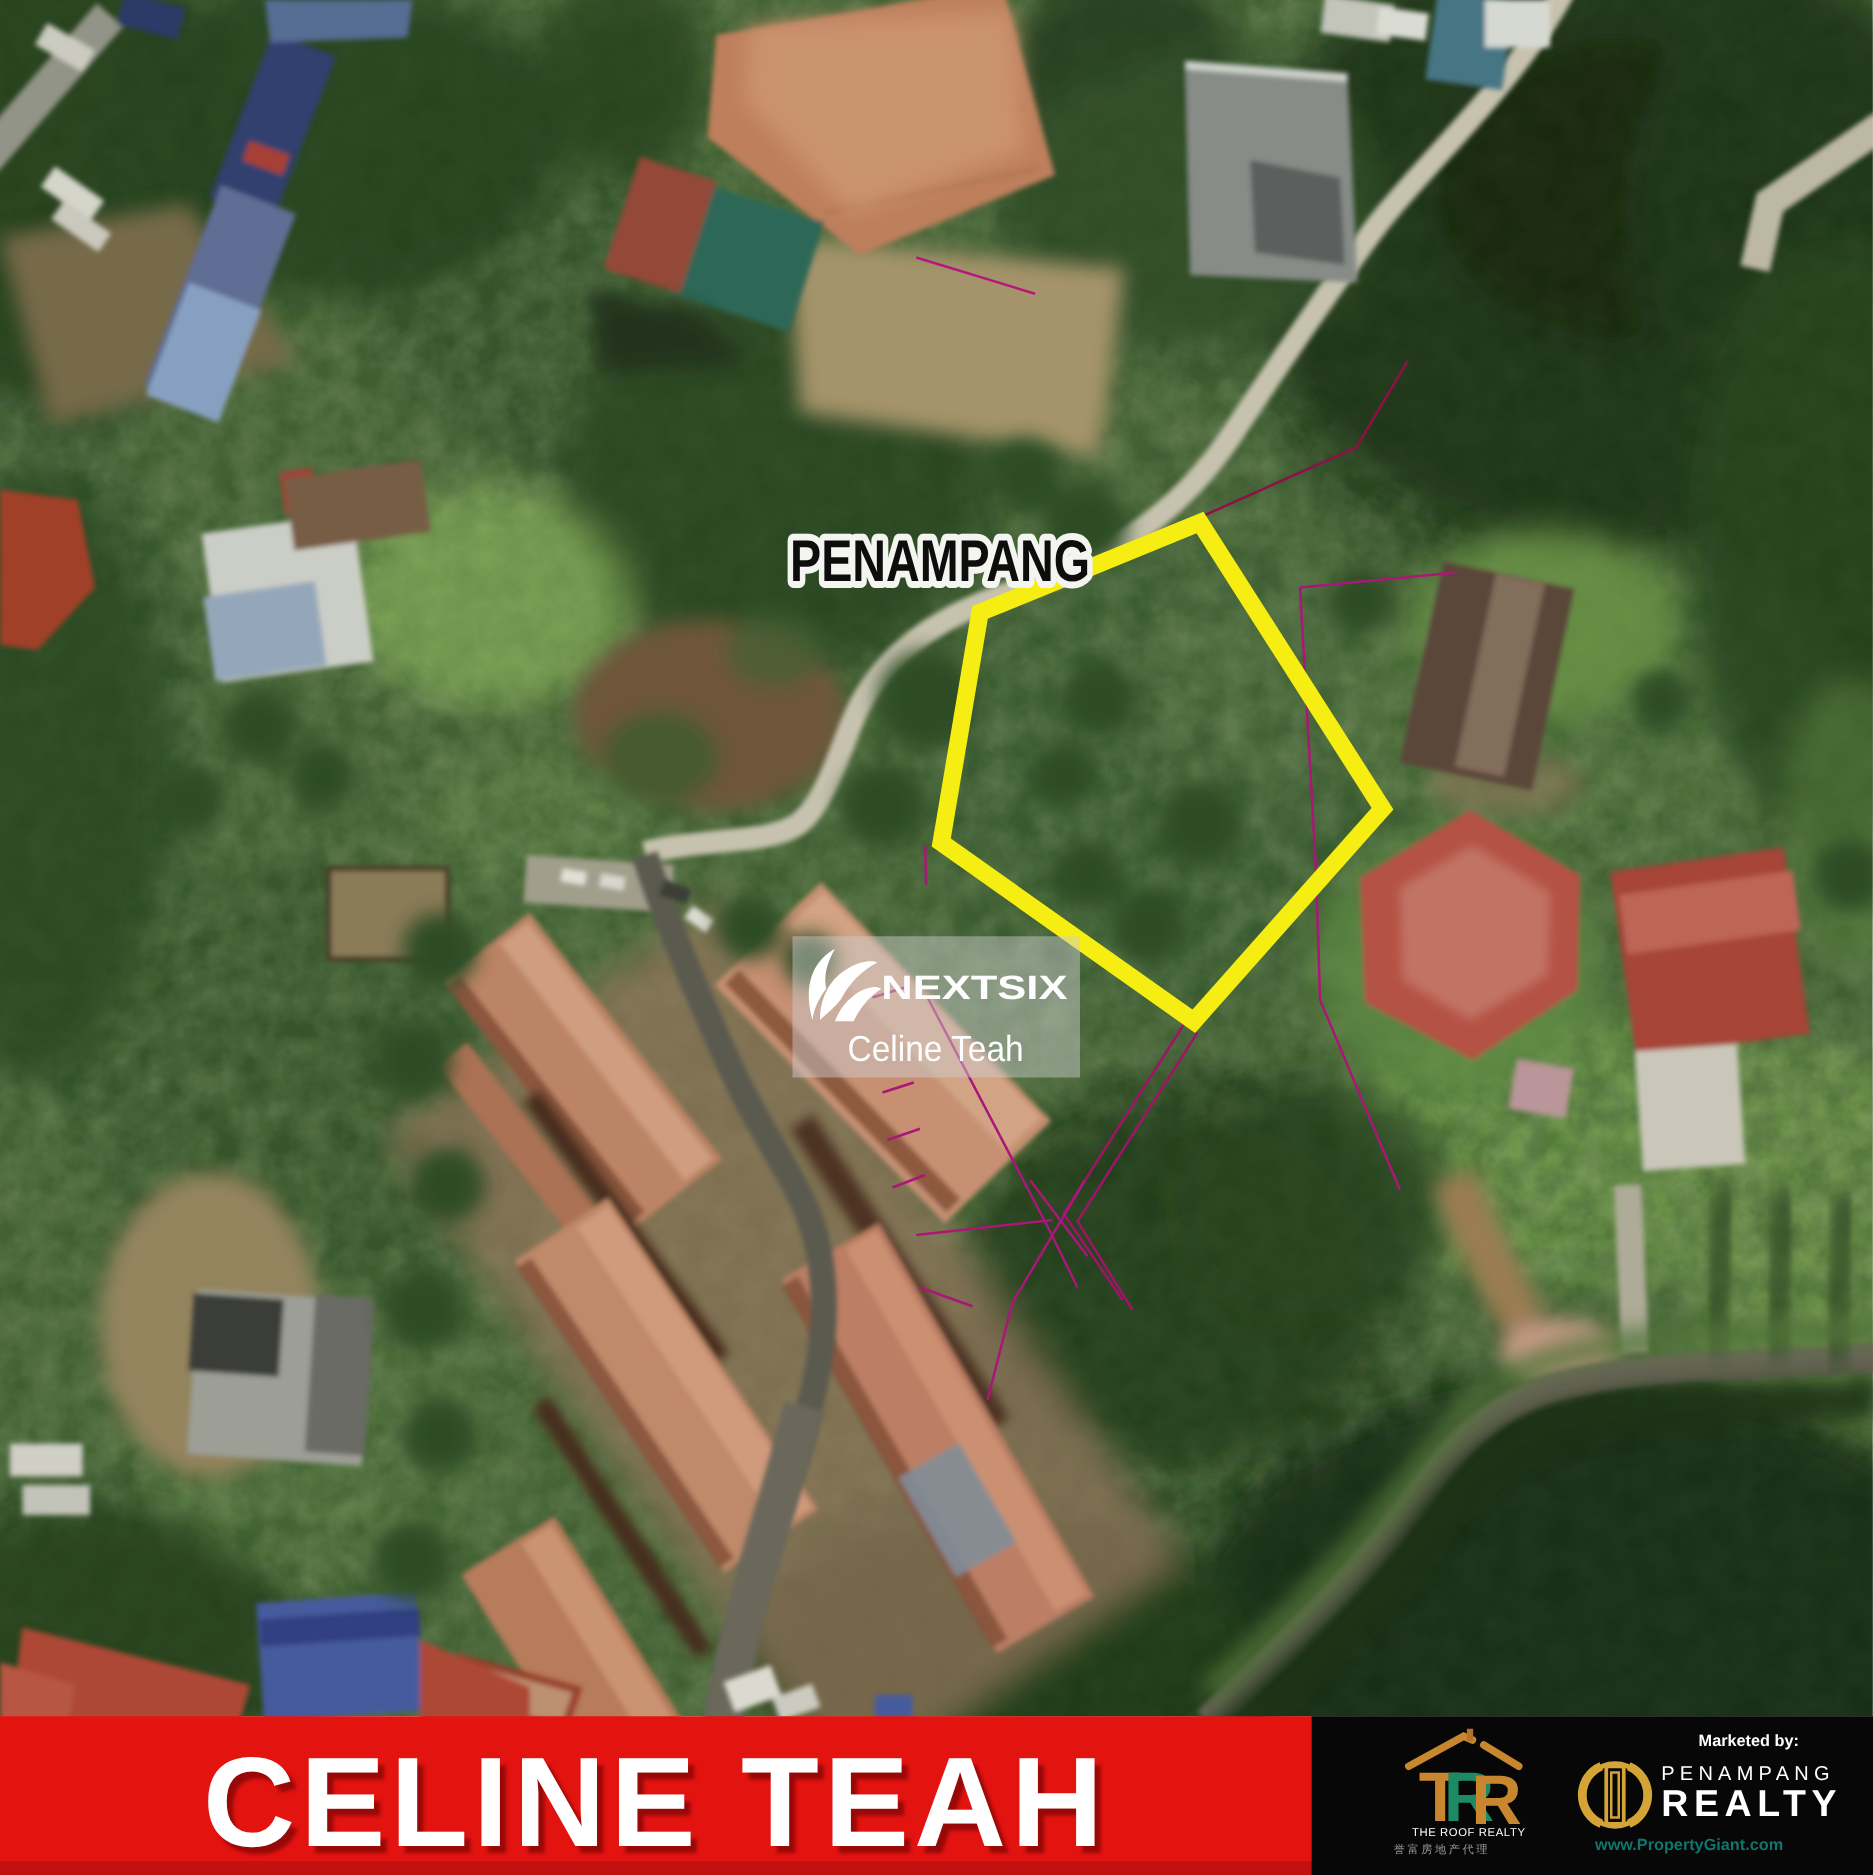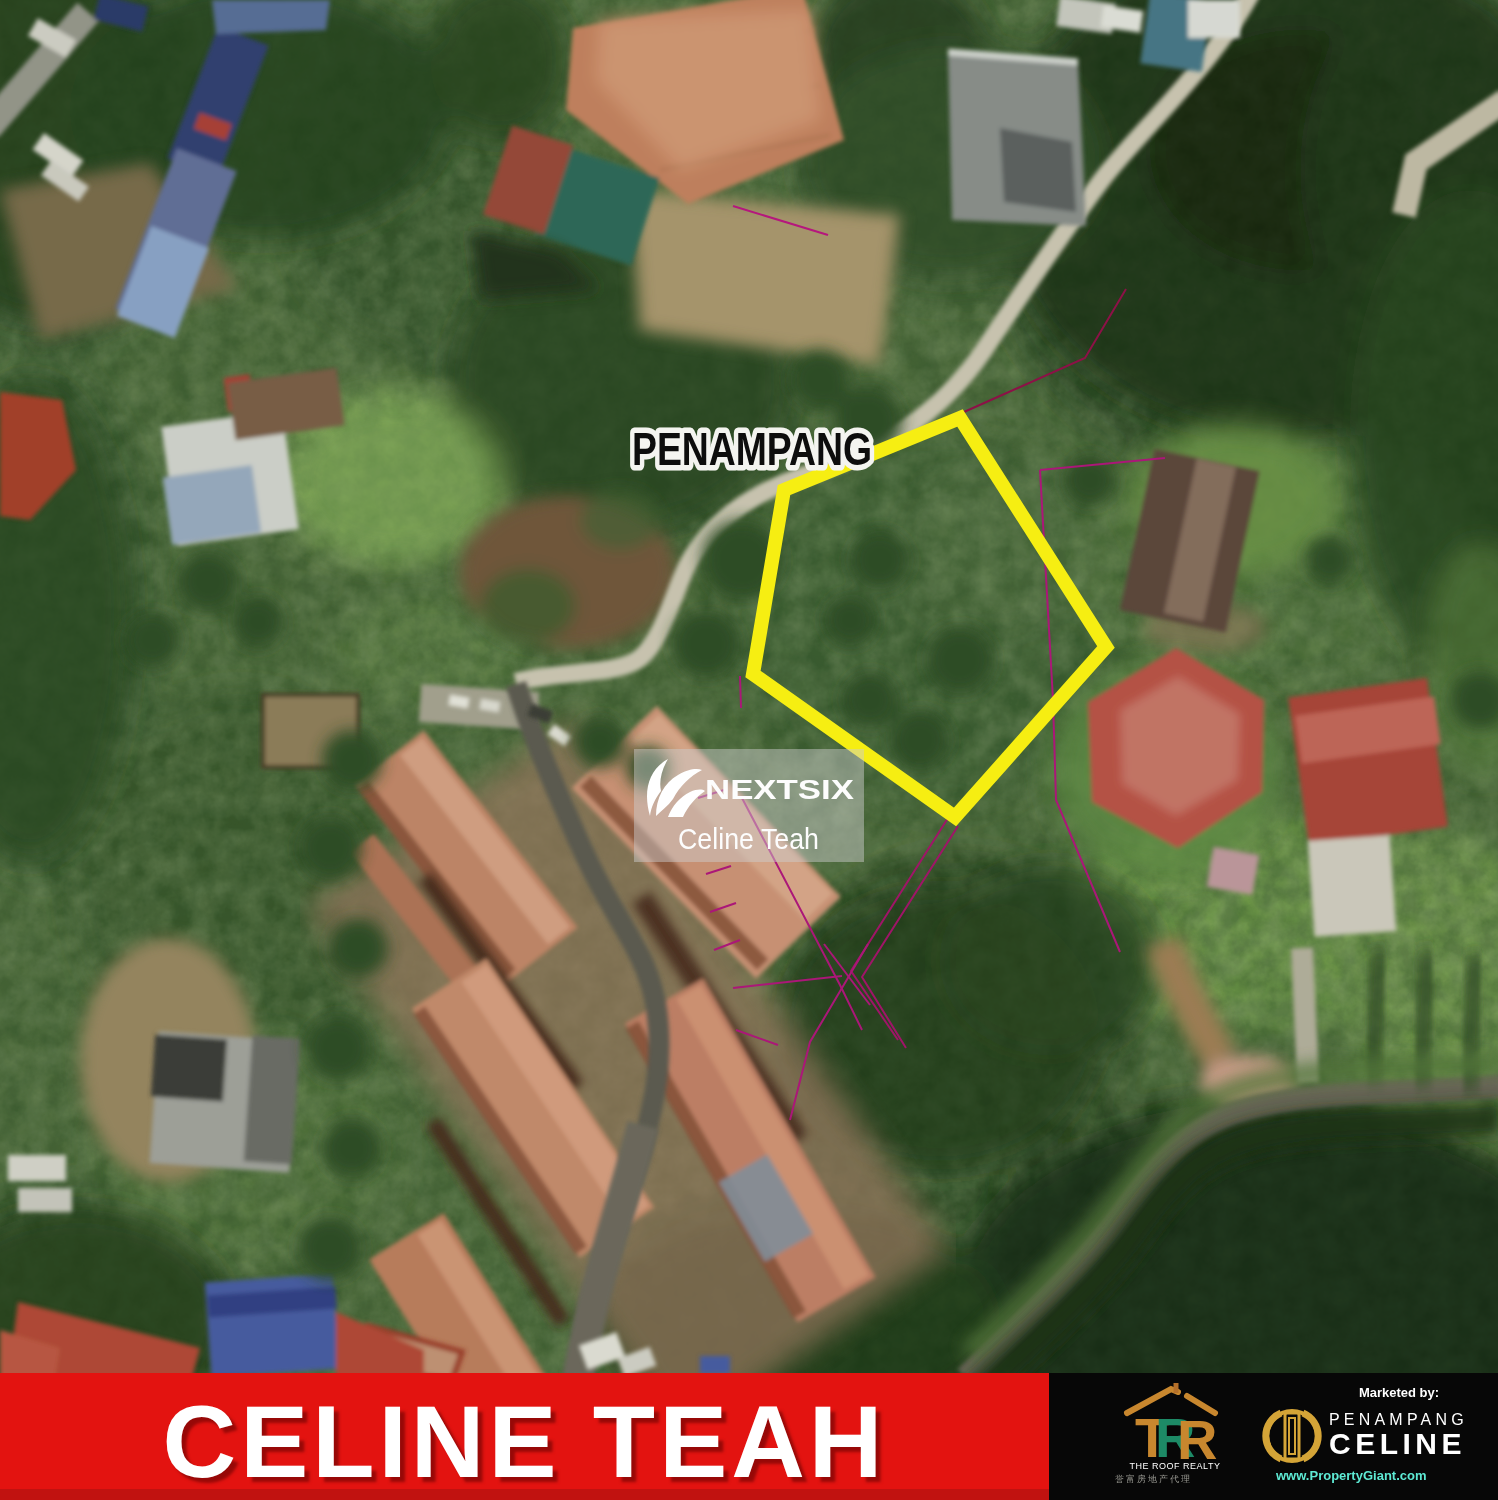--- a/index.html
+++ b/index.html
@@ -9,21 +9,21 @@
   #redband{position:absolute;left:0;top:0;width:1049px;height:127px;background:#e31310;}
   #redband .strip{position:absolute;left:0;top:116px;width:1049px;height:11px;background:#c11210;}
   #celine{position:absolute;left:0;top:11px;width:1049px;text-align:center;color:#fff;
     font-size:102px;font-weight:bold;letter-spacing:4px;
     text-shadow:5px 5px 3px rgba(90,0,0,0.55);}
   #blackband{position:absolute;left:1049px;top:0;width:496px;height:127px;background:#070707;}
   #marketed{position:absolute;left:300px;top:12px;width:100px;color:#fff;font-size:13px;font-weight:bold;text-align:center;}
   #pgtext{position:absolute;left:280px;top:38px;color:#fff;}
   #pgtext .p1{font-size:16px;letter-spacing:4.2px;}
   #pgtext .p2{font-size:30px;font-weight:bold;letter-spacing:4.5px;margin-top:-2px;}
-  #pgurl{position:absolute;left:227px;top:95px;width:146px;color:#5eead4;font-size:13px;font-weight:bold;text-align:center;}
+  #pgurl{position:absolute;left:227px;top:95px;width:146px;color:#0f766e;font-size:13px;font-weight:bold;text-align:center;}
   #trrtext{position:absolute;left:66px;top:88px;width:120px;color:#fff;font-size:9px;font-weight:normal;text-align:center;letter-spacing:0.5px;}
   #trrcn{position:absolute;left:66px;top:100px;width:120px;color:#9a9a93;font-size:9px;text-align:left;letter-spacing:2px;}
 </style>
 </head>
 <body>
 <div id="wrap">
 <svg id="map" width="1498" height="1373" viewBox="0 0 1498 1373">
 <defs>
 <filter id="b2" x="-30%" y="-30%" width="160%" height="160%">
           <feGaussianBlur stdDeviation="2"></feGaussianBlur>
@@ -456,19 +456,19 @@
 <svg width="62" height="62" style="position:absolute;left:212px;top:32px;" viewBox="0 0 62 62">
 <circle cx="31" cy="31" r="25" fill="none" stroke="#d4a437" stroke-width="4"></circle>
 <path d="M20,8 A25,25 0 0,0 20,54" fill="none" stroke="#d4a437" stroke-width="7"></path>
 <path d="M42,8 A25,25 0 0,1 42,54" fill="none" stroke="#d4a437" stroke-width="7"></path>
 <rect x="24" y="8" width="14" height="46" fill="#070707" stroke="#d4a437" stroke-width="3" rx="2"></rect>
 <rect x="28" y="13" width="6" height="36" fill="none" stroke="#d4a437" stroke-width="2"></rect>
 </svg>
 
 <div id="pgtext">
           <div class="p1">PENAMPANG</div>
-          <div class="p2">CELINE</div>
+          <div class="p2">REALTY</div>
         </div>
 
 <div id="pgurl">www.PropertyGiant.com</div>
 </div>
 </div>
 </div>
 
 </body></html>

